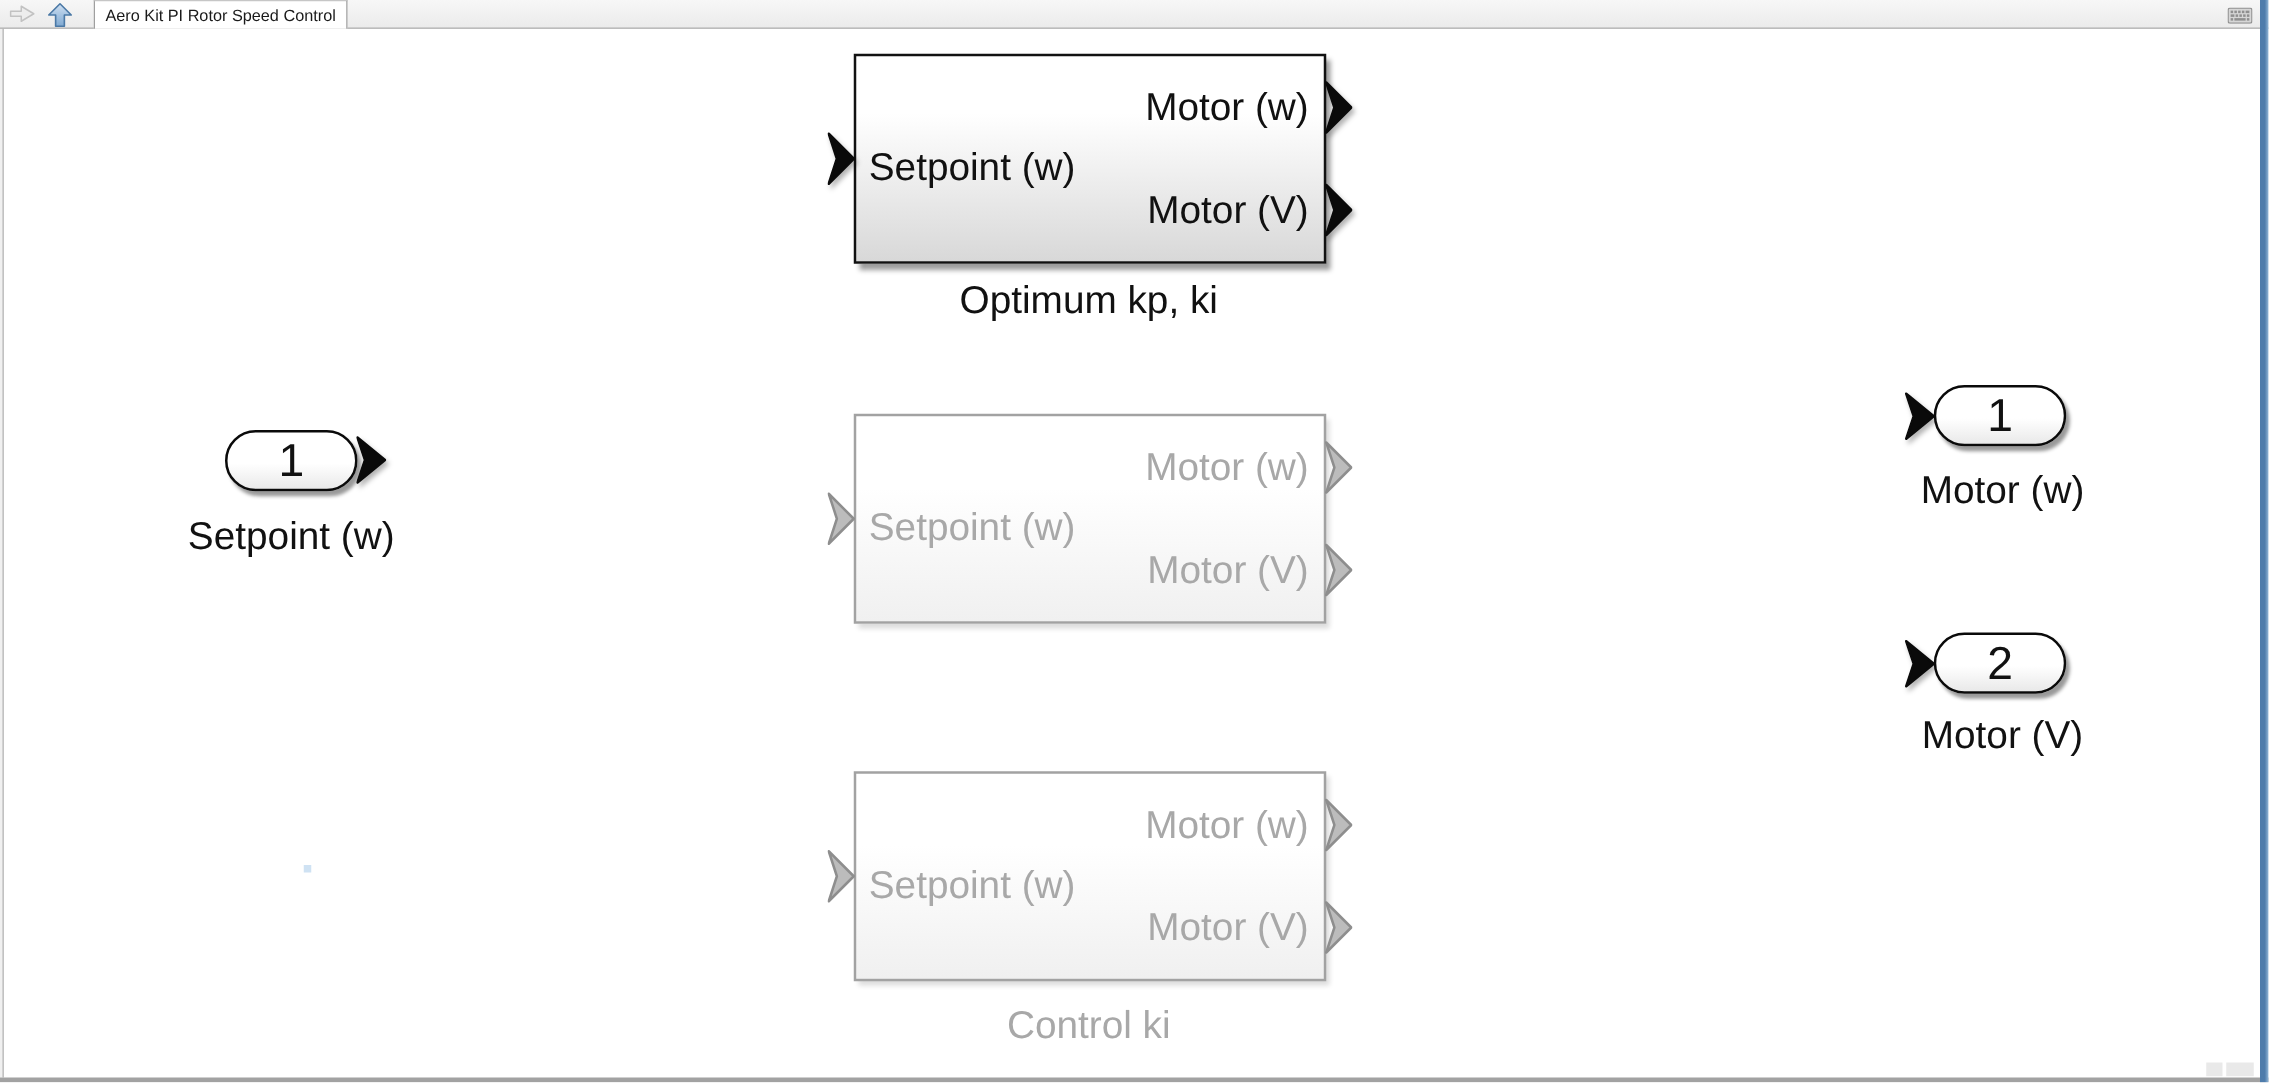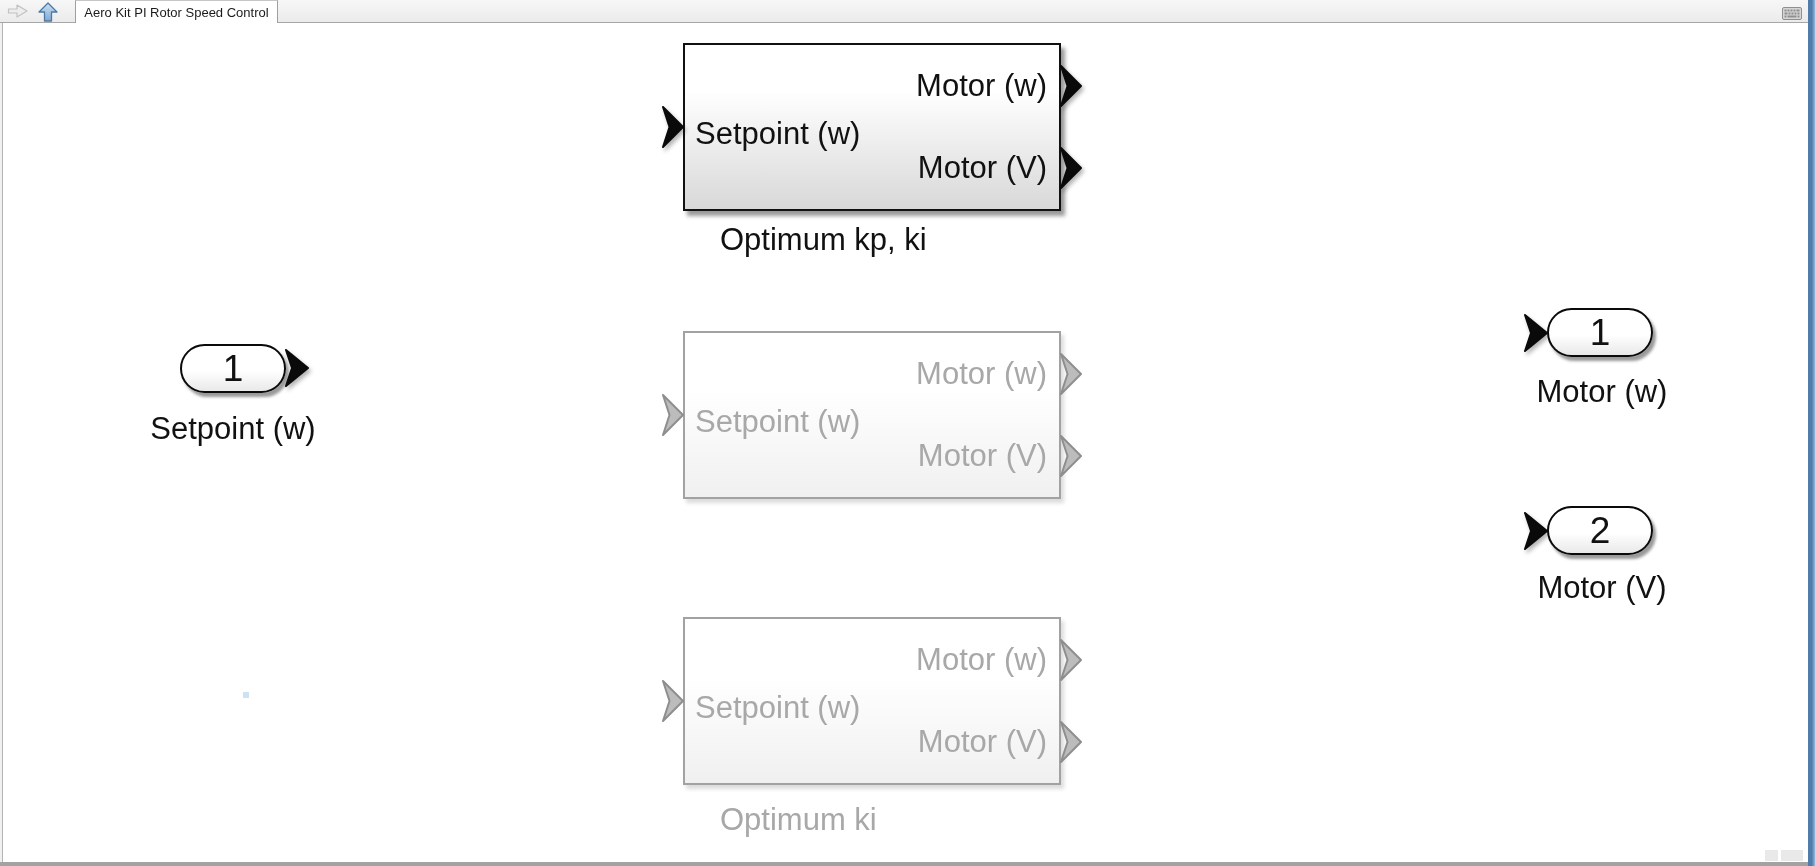--- a/index.html
+++ b/index.html
@@ -55,21 +55,21 @@
   .out-label-2{position:absolute;right:12px;top:75%;transform:translateY(-50%);white-space:nowrap;}
 
   .port{position:absolute;width:22px;height:44px;}
   .port svg{display:block;width:100%;height:100%;}
   .port.pin{left:-23px;top:50%;margin-top:-22px;}
   .port.po1{right:-23px;top:25%;margin-top:-22px;}
   .port.po2{right:-23px;top:75%;margin-top:-22px;}
   .block:not(.dim) .port svg{filter:drop-shadow(2px 3px 2px rgba(0,0,0,0.30));}
 
   .block-name{
-    position:absolute;left:720px;width:378px;
+    position:absolute;left:682px;width:378px;text-align:center;
     font-size:31px;color:#111111;white-space:nowrap;cursor:text;
   }
   .bn-a{top:222px;} .bn-b{top:513px;color:#a8a8a8;} .bn-c{top:802px;color:#a8a8a8;}
 
   
   .pill{
     position:absolute;width:106px;height:49px;box-sizing:border-box;
     border:2.5px solid #0a0a0a;border-radius:25px;
     background:linear-gradient(to bottom,#ffffff 55%,#e9e9e9);
     box-shadow:3px 4px 3px rgba(0,0,0,0.40);
@@ -204,21 +204,21 @@
     </span>
     <span class="port po2">
       <svg viewBox="0 0 22 44" aria-hidden="true">
           <path d="M1,2 L21,22 L1,42 L7.5,22 Z" fill="#bcbcbc" stroke="#8e8e8e" stroke-width="2" stroke-linejoin="round"></path>
         </svg>
     </span>
     <span class="in-label">Setpoint (w)</span>
     <span class="out-label-1">Motor (w)</span>
     <span class="out-label-2">Motor (V)</span>
   </div>
-  <div class="block-name bn-c">Optimum ki</div>
+  <div class="block-name bn-c">Control ki</div>
 
   <div class="pill pill-inport">
     <span>1</span>
   </div>
   <span class="pill-port pp-in">
     <svg viewBox="0 0 24 40" aria-hidden="true">
         <path d="M1,2 L23,20 L1,38 L7,20 Z" fill="#0a0a0a" stroke="#0a0a0a" stroke-width="2" stroke-linejoin="round"></path>
       </svg>
   </span>
   <div class="pill-label pl-in">Setpoint (w)</div>

